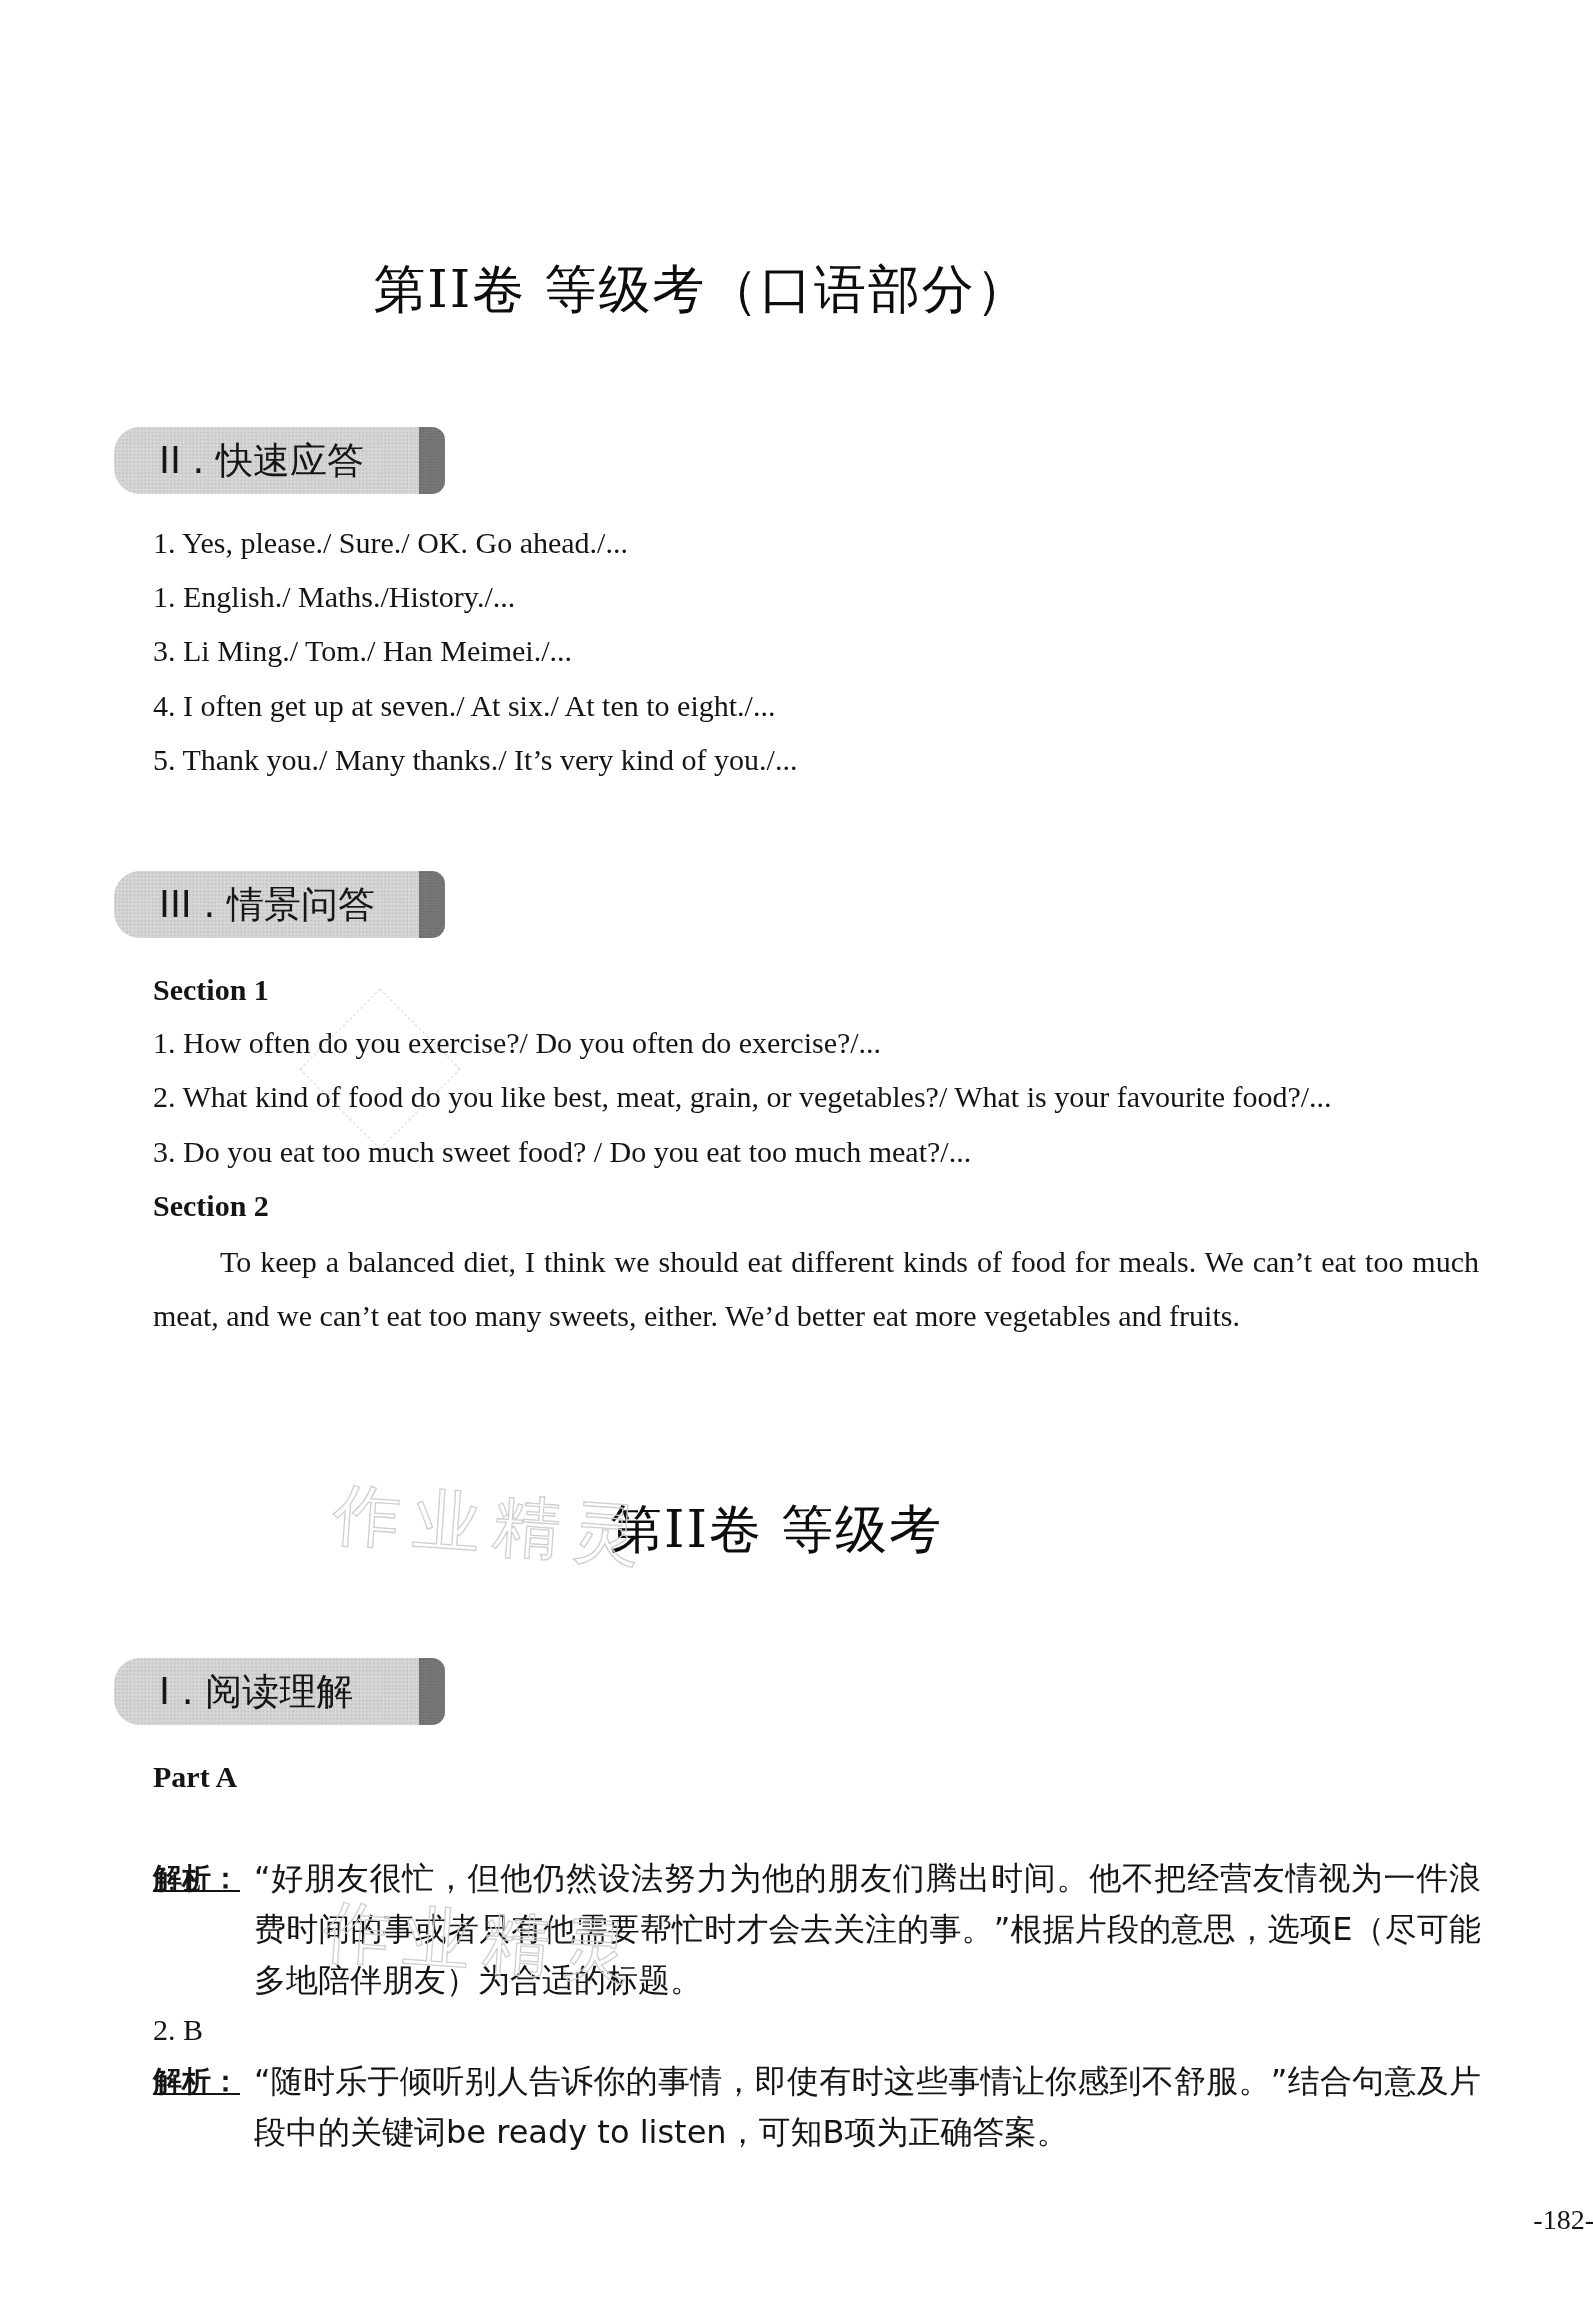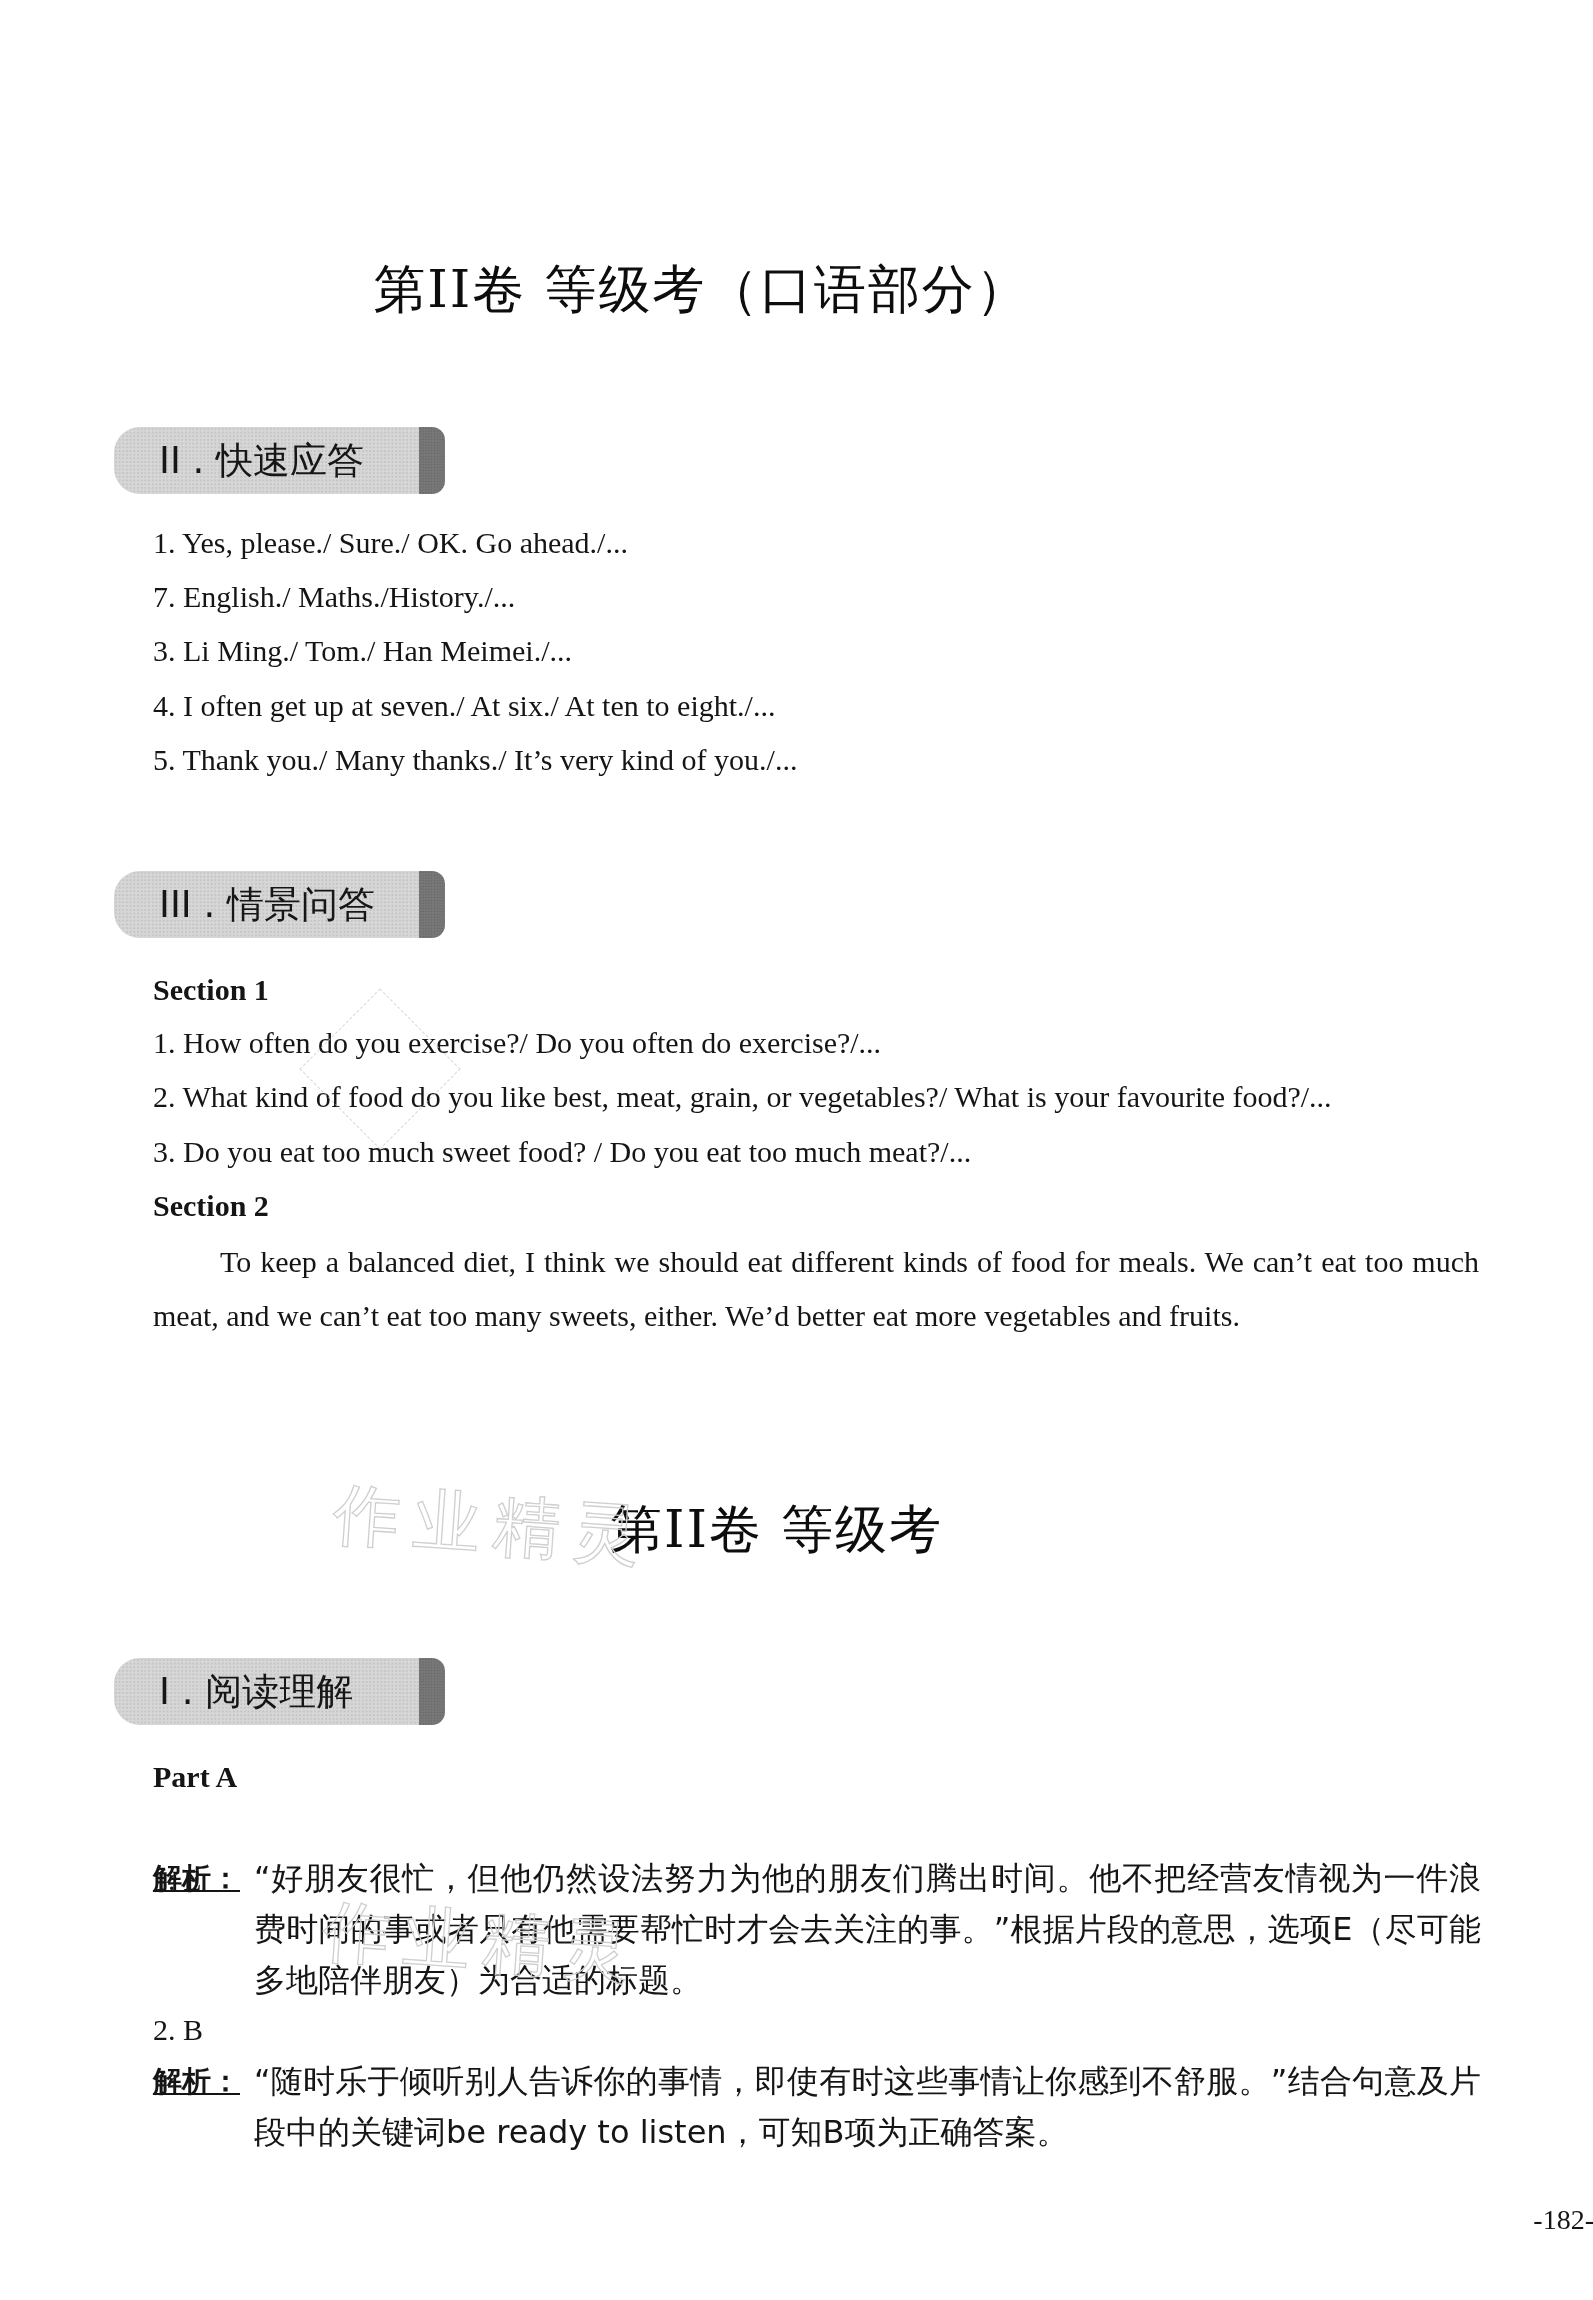--- a/index.html
+++ b/index.html
@@ -151,21 +151,21 @@
 
 <div class="page-title" style="top:255px;">第II卷  等级考（口语部分）</div>
 
 <div class="section-banner" style="top:427px;">
   <div class="band"></div>
   <div class="cap"></div>
   <div class="label">II . 快速应答</div>
 </div>
 
 <div class="line" style="top:524px;">1. Yes, please./ Sure./ OK. Go ahead./...</div>
-<div class="line" style="top:578px;">7. English./ Maths./History./...</div>
+<div class="line" style="top:578px;">1. English./ Maths./History./...</div>
 <div class="line" style="top:632px;">3. Li Ming./ Tom./ Han Meimei./...</div>
 <div class="line" style="top:687px;">4. I often get up at seven./ At six./ At ten to eight./...</div>
 <div class="line" style="top:741px;">5. Thank you./ Many thanks./ It’s very kind of you./...</div>
 
 <div class="section-banner" style="top:871px;">
   <div class="band"></div>
   <div class="cap"></div>
   <div class="label">III . 情景问答</div>
 </div>
 

